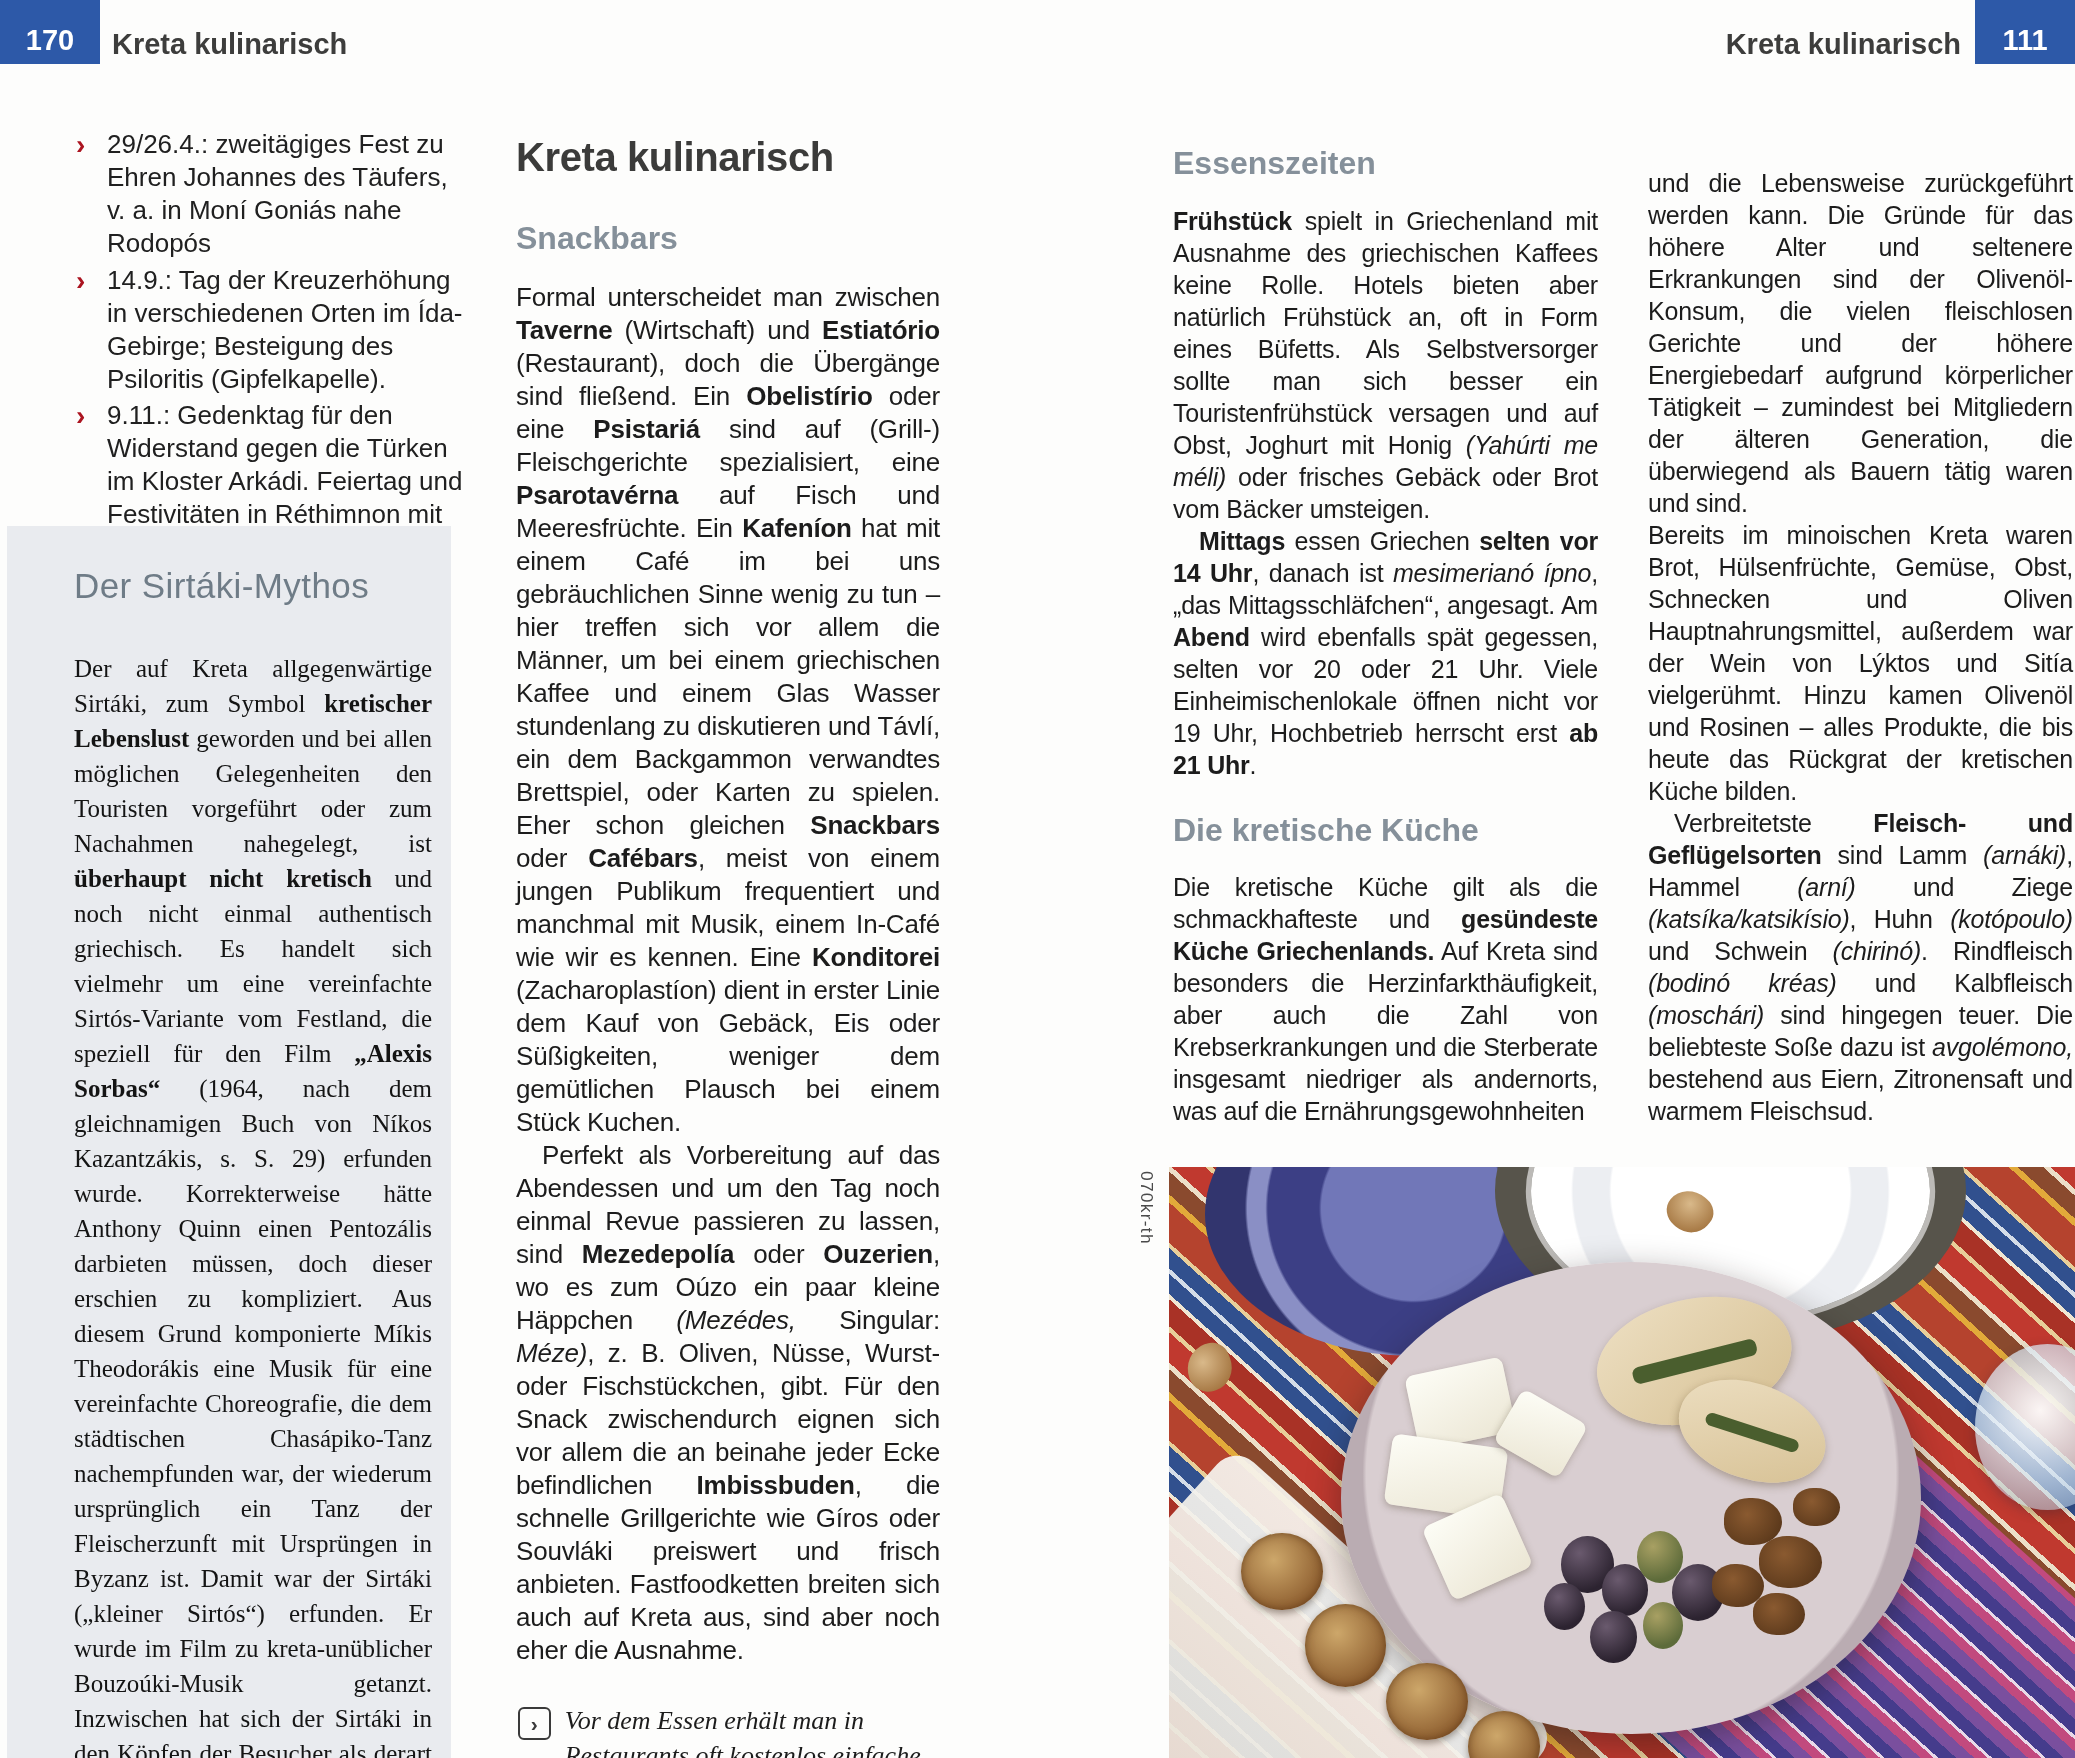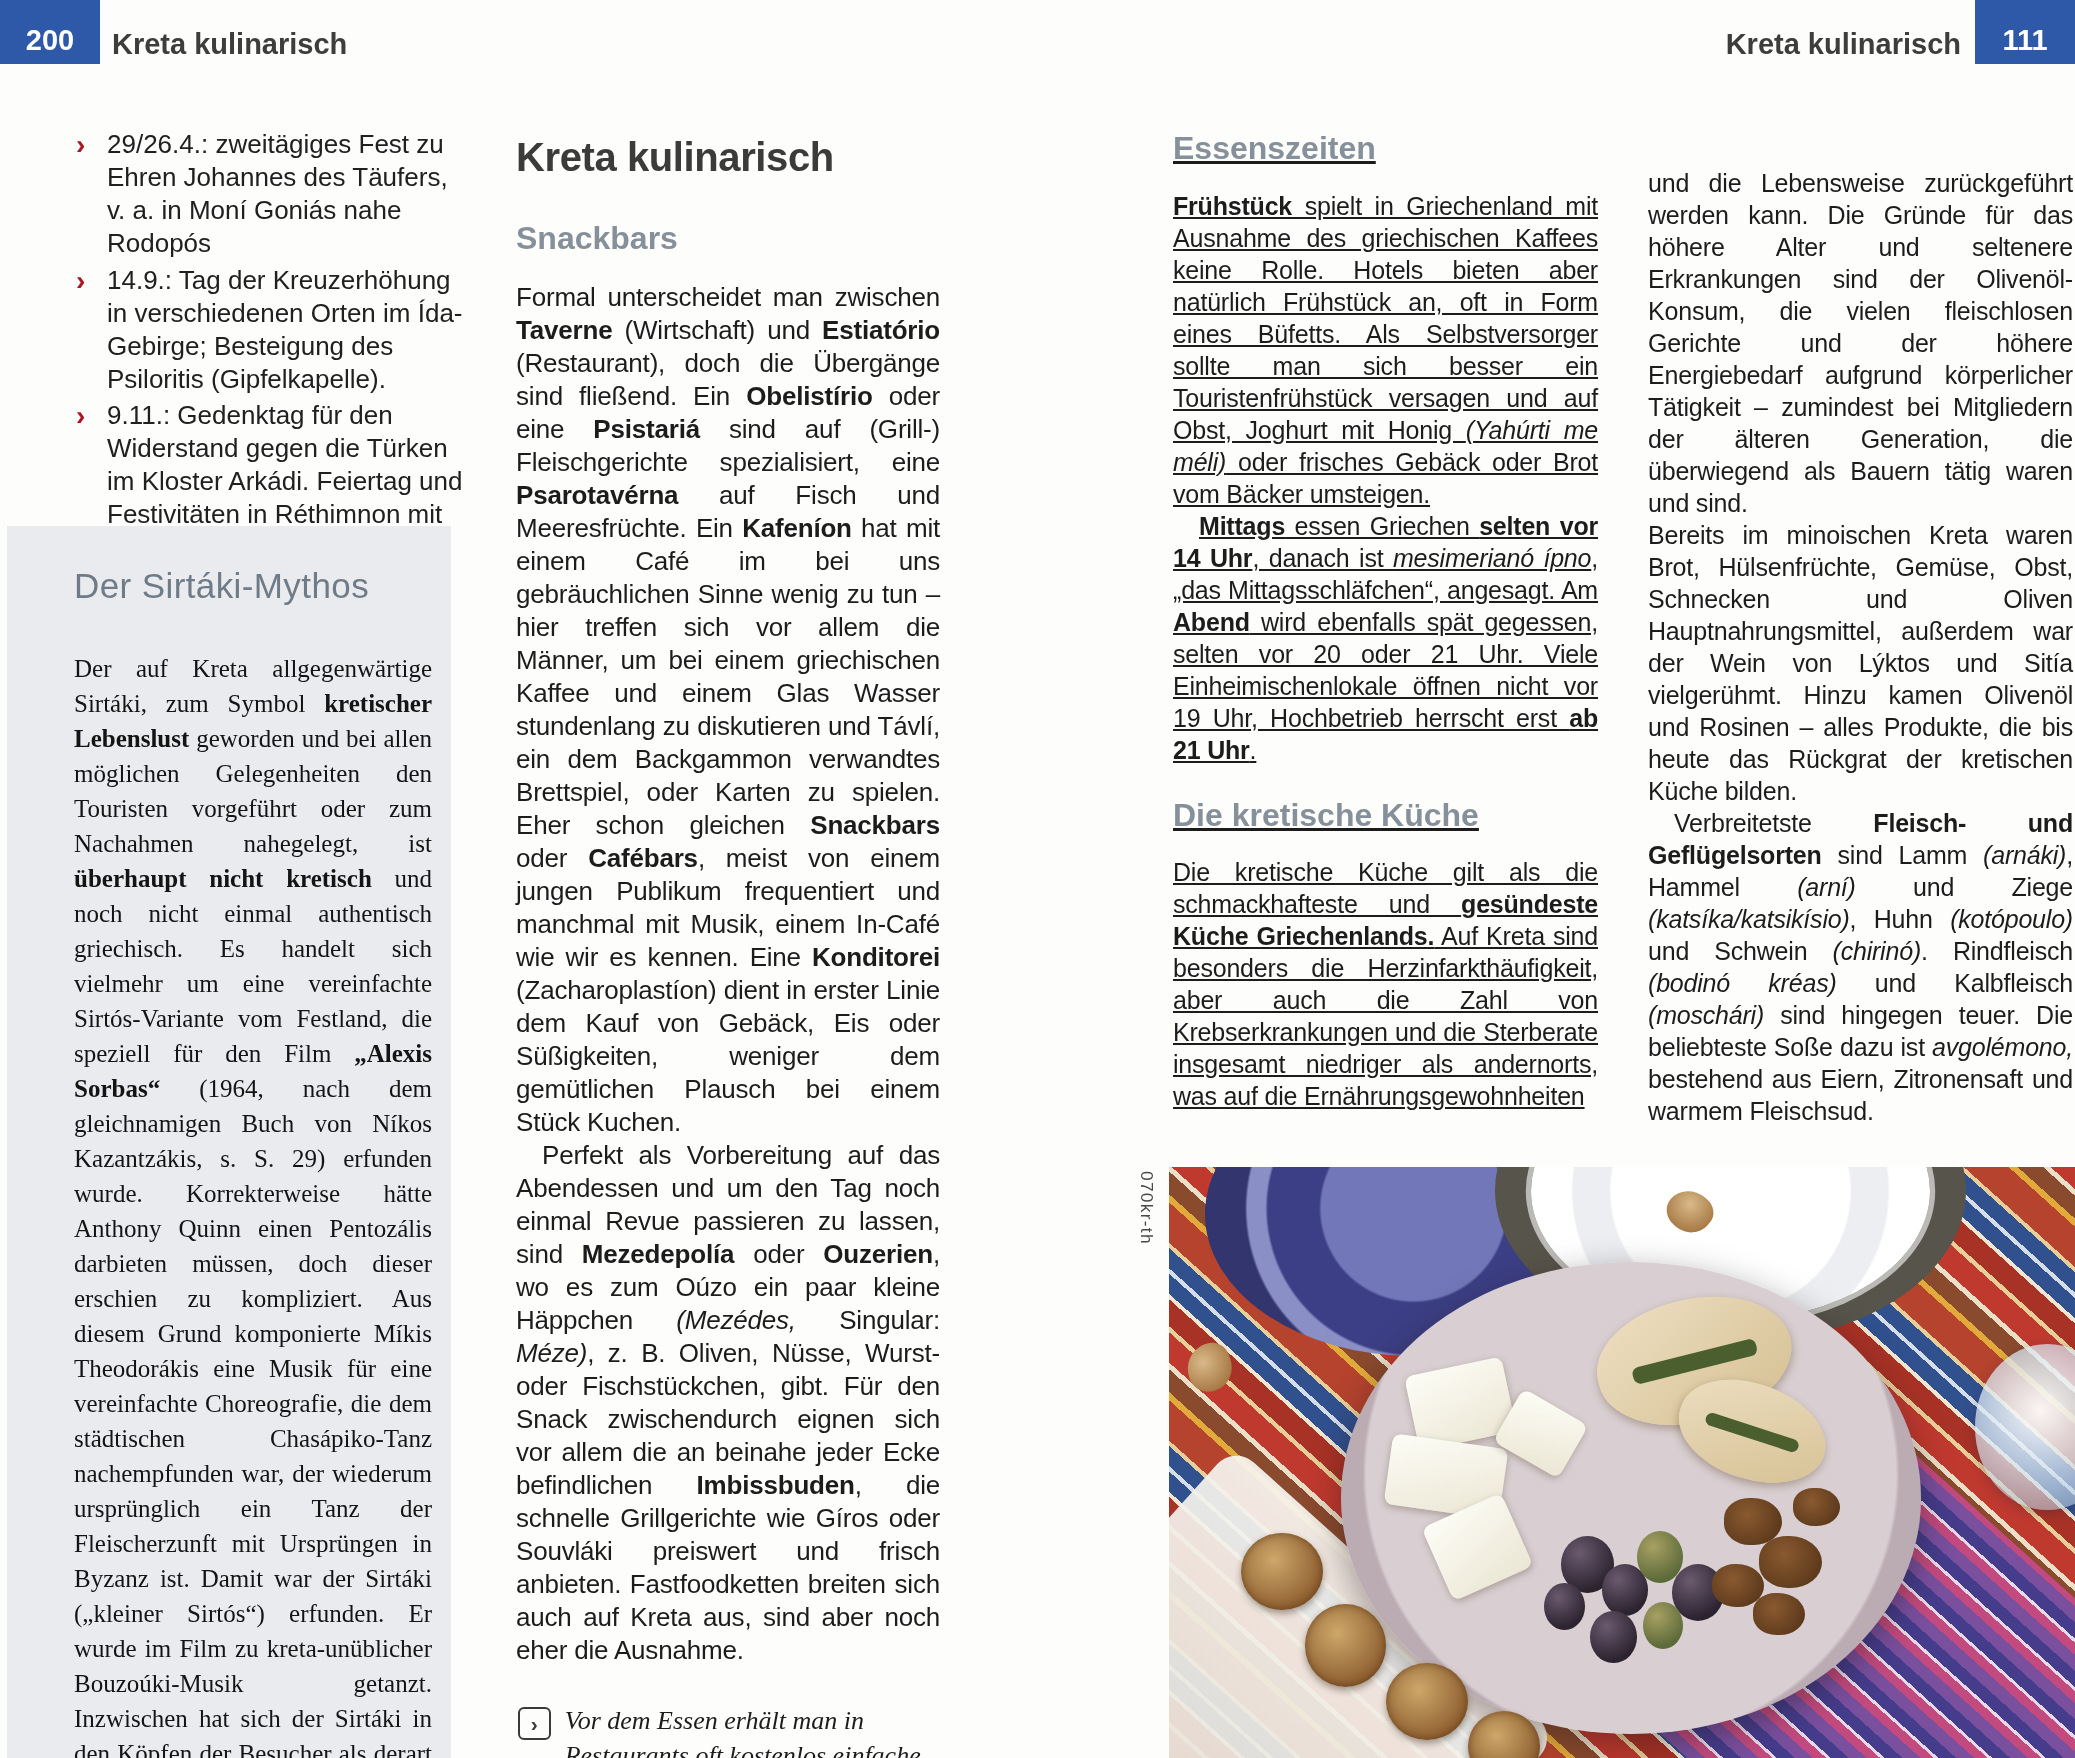--- a/index.html
+++ b/index.html
@@ -35,21 +35,21 @@
   .h-gray{margin:0 0 24px 0;font-size:32px;font-weight:700;color:#85909a;}
   .body-p{margin:0;font-size:26px;line-height:33px;text-align:justify;letter-spacing:-0.2px;hyphens:auto;}
   .ind{text-indent:26px;}
   .note{display:flex;margin-top:36px;font-family:"Liberation Serif",serif;font-style:italic;
         font-size:26px;line-height:35px;color:#1c1c1c;}
   .note-icon{flex:none;width:29px;height:29px;border:2.6px solid #3a3a3a;border-radius:6px;
              display:flex;align-items:center;justify-content:center;margin:3.5px 14px 0 1.7px;
              font-style:normal;font-family:"Liberation Sans",sans-serif;font-size:21px;font-weight:700;color:#3a3a3a;}
 
   
-  .rcol1{position:absolute;left:1173px;top:130px;width:425px;text-decoration:underline;}
+  .rcol1{position:absolute;left:1173px;top:145px;width:425px;}
   .rcol2{position:absolute;left:1648px;top:167px;width:425px;}
   .rp{margin:0;font-size:25px;line-height:32px;text-align:justify;letter-spacing:-0.2px;hyphens:auto;}
   .rcol1 .h-gray{margin-bottom:22.5px;}
   .h-mid{margin:31px 0 19px 0;}
   .h2line{margin:0;font-size:32px;font-weight:700;color:#85909a;line-height:40px;}
   .h2block{margin:36px 0 26px 0;}
 
   
   .photo{position:absolute;left:1169px;top:1167px;width:906px;height:591px;overflow:hidden;z-index:5;}
   .stripes{position:absolute;inset:0;background:repeating-linear-gradient(42deg,
@@ -85,21 +85,21 @@
          background:repeating-linear-gradient(0deg,#7a4f9e 0 12px,#c24a7e 12px 21px,#e8d9e8 21px 24px,#453c8c 24px 36px);}
   .credit{position:absolute;left:1136px;top:1171px;writing-mode:vertical-rl;font-size:17.3px;
           color:#4a4a4a;letter-spacing:1.3px;z-index:6;}
 </style>
 </head>
 <body>
 
 <div class="canvas">
 
   <div class="hdr-num hdr-num-left">
-    <span>200</span>
+    <span>170</span>
   </div>
   <div class="hdr-title hdr-title-left">Kreta kulinarisch</div>
   <div class="hdr-title hdr-title-right">Kreta kulinarisch</div>
   <div class="hdr-num hdr-num-right">
     <span>111</span>
   </div>
 
   <div class="events">
     <div class="bullet">
       <span class="chev">›</span>

